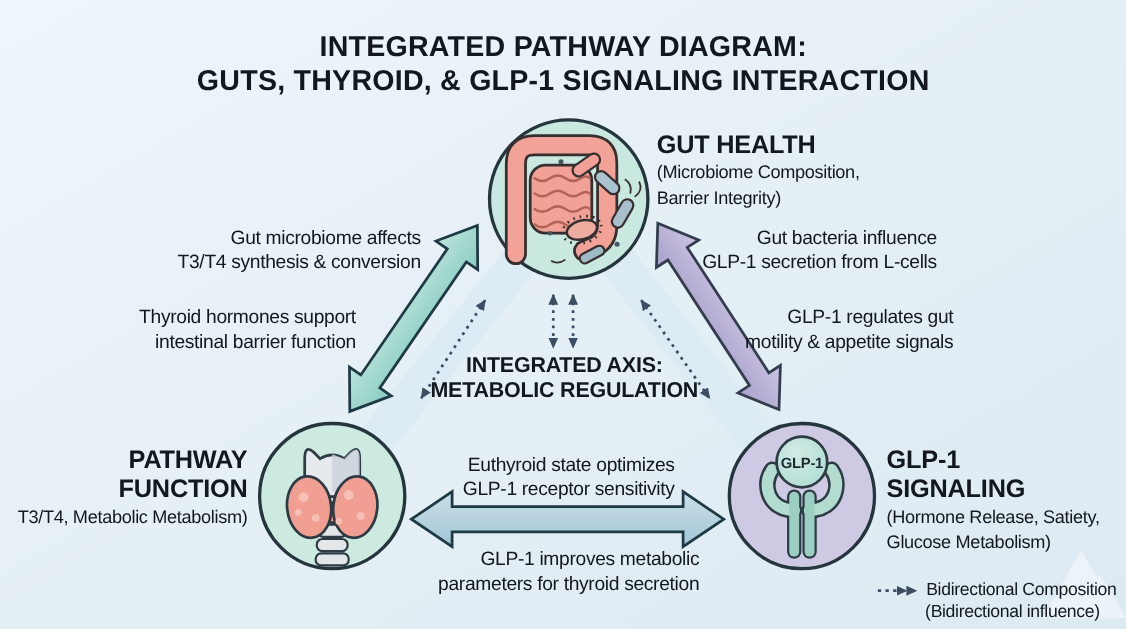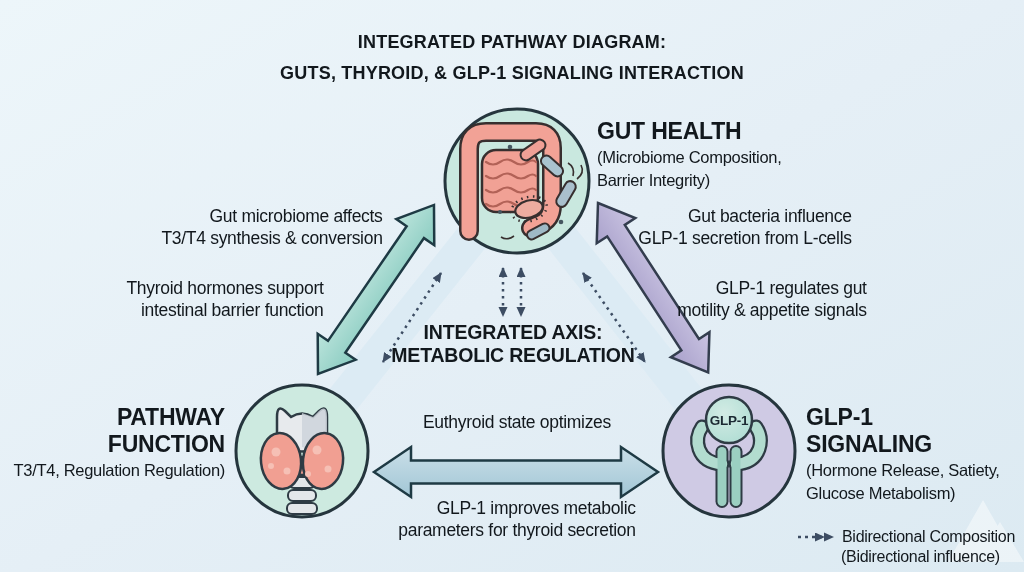--- a/index.html
+++ b/index.html
@@ -4,21 +4,21 @@
 <style>
   html,body { margin:0; padding:0; }
   .stage {
     position:relative; width:1024px; height:572px; overflow:hidden;
     background:linear-gradient(150deg,#edf6fa 0%,#e5eff6 50%,#dceaf2 100%);
     font-family:"Liberation Sans", sans-serif; color:#12181d;
   }
   .abs { position:absolute; }
   svg.layer { position:absolute; left:0; top:0; }
   .title-block { top:27px; left:0; width:1024px; text-align:center;
-                 font-weight:bold; font-size:18px; line-height:31px; letter-spacing:0.2px; }
+                 font-weight:bold; font-size:26px; line-height:31px; letter-spacing:0.2px; }
   .node-title { font-weight:bold; font-size:23px; line-height:27px; letter-spacing:-0.2px; }
   .node-sub   { font-size:16.5px; line-height:21px; letter-spacing:-0.3px; margin-top:2px; }
   .edge-label { font-size:17.5px; line-height:22px; text-align:right; white-space:nowrap;
                 transform:translateX(-50%); letter-spacing:-0.3px; }
   .center-label { font-weight:bold; font-size:19.5px; line-height:23px; text-align:center;
                   white-space:nowrap; transform:translateX(-50%); letter-spacing:-0.2px; }
   .gut-label { left:597px; top:118px; }
   .thyroid-label { right:799px; top:404px; text-align:right; white-space:nowrap; }
   .glp1-label { left:806px; top:404px; white-space:nowrap; }
   .legend { left:797px; top:527px; font-size:16px; line-height:20px; letter-spacing:-0.3px; }
@@ -154,21 +154,21 @@
 
   <div class="abs gut-label">
     <div class="node-title">GUT HEALTH</div>
     <div class="node-sub">(Microbiome Composition,</div>
     <div class="node-sub">Barrier Integrity)</div>
   </div>
 
   <div class="abs thyroid-label">
     <div class="node-title">PATHWAY</div>
     <div class="node-title">FUNCTION</div>
-    <div class="node-sub">T3/T4, Regulation Regulation)</div>
+    <div class="node-sub">T3/T4, Metabolic Metabolism)</div>
   </div>
 
   <div class="abs glp1-label">
     <div class="node-title">GLP-1</div>
     <div class="node-title">SIGNALING</div>
     <div class="node-sub">(Hormone Release, Satiety,</div>
     <div class="node-sub">Glucose Metabolism)</div>
   </div>
 
   <div class="abs ball-label">GLP-1</div>
@@ -184,20 +184,21 @@
   <div class="abs edge-label" style="left:745px; top:205px;">
     <div>Gut bacteria influence</div>
     <div>GLP-1 secretion from L-cells</div>
   </div>
   <div class="abs edge-label" style="left:772px; top:277px;">
     <div>GLP-1 regulates gut</div>
     <div>motility &amp; appetite signals</div>
   </div>
   <div class="abs edge-label" style="left:517px; top:411px;">
     <div>Euthyroid state optimizes</div>
+    <div>GLP-1 receptor sensitivity</div>
   </div>
   <div class="abs edge-label" style="left:517px; top:497px;">
     <div>GLP-1 improves metabolic</div>
     <div>parameters for thyroid secretion</div>
   </div>
 
   <div class="abs center-label" style="left:513px; top:321px;">
     <div>INTEGRATED AXIS:</div>
     <div>METABOLIC REGULATION</div>
   </div>

